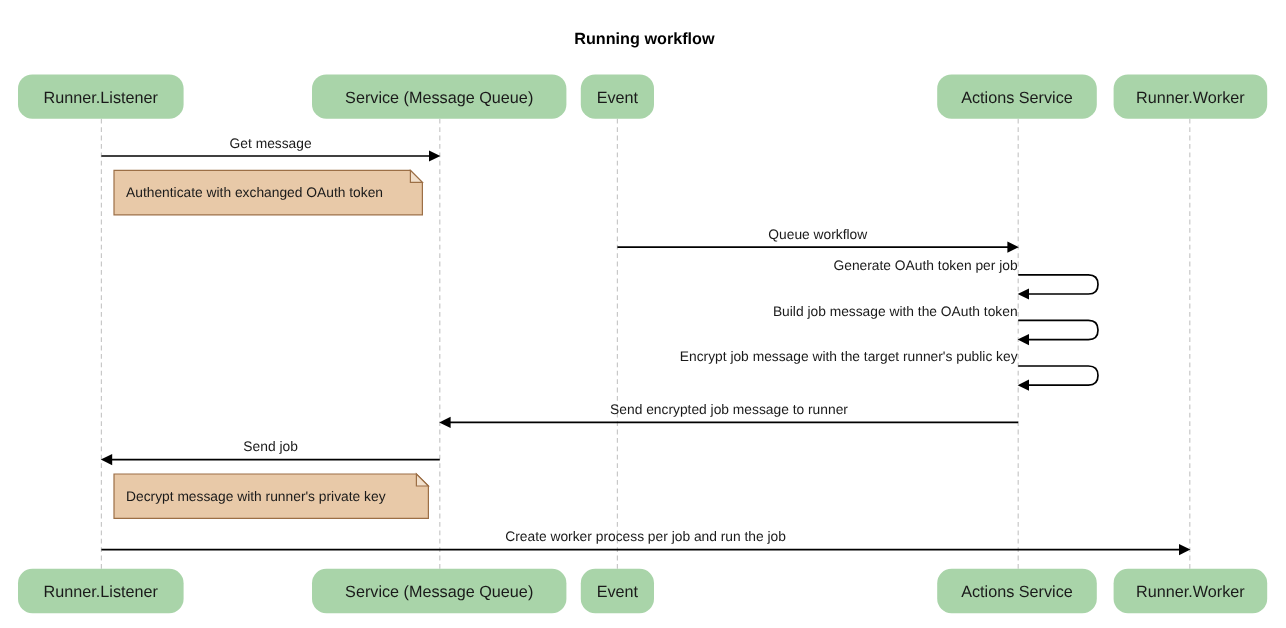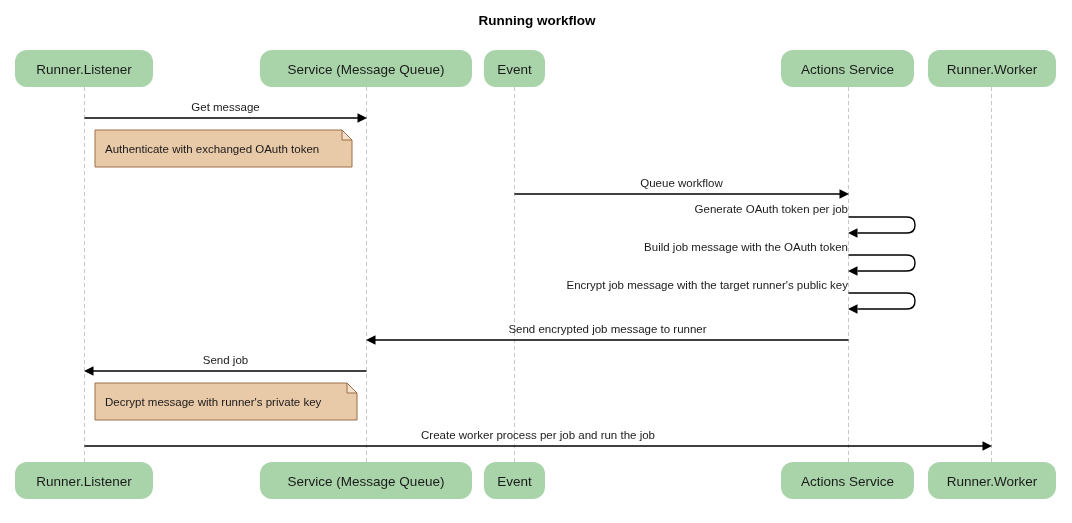--- a/index.html
+++ b/index.html
@@ -12,20 +12,21 @@
     font-family: "Liberation Sans", sans-serif;
     width: 1072px;
     height: 523px;
     overflow: hidden;
   }
   #diagram-root {
     position: relative;
     width: 1072px;
     height: 452px;
     background: #ffffff;
+    margin-top: 12px;
   }
   svg#seq-svg {
     display: block;
     width: 1072px;
     height: 523px;
   }
   .diagram-title {
     font-family: "Liberation Sans", sans-serif;
     font-size: 13.5px;
     font-weight: bold;

